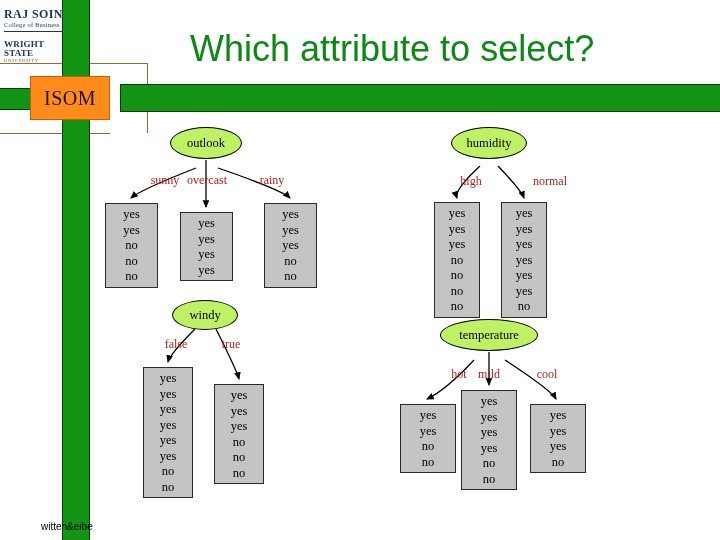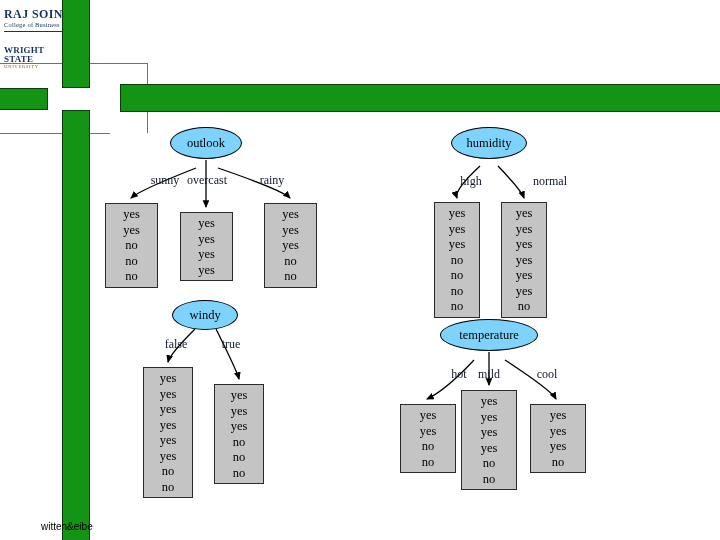--- a/index.html
+++ b/index.html
@@ -25,42 +25,42 @@
     display:flex;align-items:center;justify-content:center;
     font-family:"Liberation Serif",serif;font-size:20px;color:#201000;
     letter-spacing:.5px;z-index:6;
   }
 
   
   .logo{position:absolute;left:4px;top:8px;width:62px;height:48px;z-index:7;
         font-family:"Liberation Serif",serif;color:#14365c;line-height:1;}
   .logo .l1{font-size:12px;letter-spacing:.4px;font-weight:bold;}
   .logo .l2{font-size:6.5px;letter-spacing:.2px;margin-top:2px;}
-  .logo .l3{font-size:9px;font-weight:bold;letter-spacing:.2px;margin-top:14px;}
+  .logo .l3{font-size:9px;font-weight:bold;letter-spacing:.2px;margin-top:8px;}
   .logo .l4{font-size:4.8px;letter-spacing:.6px;margin-top:1px;color:#8a5a1a;}
   .logo .rule{height:1px;background:#14365c;margin-top:2px;width:58px;}
 
   
   .title{
     position:absolute;left:190px;top:26px;width:500px;height:48px;
     color:#0b8a13;font-size:36px;line-height:46px;
     font-family:"Liberation Sans",sans-serif;white-space:nowrap;
   }
 
   
   #diagram{position:absolute;left:0;top:0;width:720px;height:540px;}
   .node-ellipse,.edge-label,.leafbox,.leafbox span{box-sizing:border-box;}
 
   .node-ellipse{
-    position:absolute;background:#7dd3fc;border:1.4px solid #000;border-radius:50%;
+    position:absolute;background:#bef264;border:1.4px solid #000;border-radius:50%;
     display:flex;align-items:center;justify-content:center;
     font-family:"Liberation Serif",serif;font-size:12.5px;color:#000;z-index:3;
   }
   .edge-label{
-    position:absolute;font-family:"Liberation Serif",serif;font-size:12px;color:#0f172a;
+    position:absolute;font-family:"Liberation Serif",serif;font-size:12px;color:#b91c1c;
     white-space:nowrap;z-index:3;
   }
   .leafbox{
     position:absolute;background:#c4c4c4;border:1.2px solid #2a2a2a;
     display:flex;flex-direction:column;align-items:center;
     font-family:"Liberation Serif",serif;font-size:12.5px;color:#000;
     padding-top:3px;z-index:2;
   }
   .leafbox span{display:block;line-height:15.5px;}
 
@@ -78,29 +78,31 @@
   <div class="thin-line" style="left:0;top:63px;width:148px;"></div>
   <div class="thin-line" style="left:148px;top:63px;width:0;"></div>
   <div class="thin-line" style="left:0;top:133px;width:110px;"></div>
   <div class="thin-line" style="left:147px;top:63px;width:1px;height:70px;background:#9a6b27;"></div>
 
   <div class="bar-green bar-stub-top"></div>
   <div class="bar-green bar-stub-bot"></div>
   <div class="bar-green bar-stub-left"></div>
   <div class="bar-green bar-horiz-main"></div>
 
+  <div class="isom-box">ISOM</div>
 
   <div class="logo">
     <div class="l1">RAJ SOIN</div>
     <div class="l2">College of Business</div>
     <div class="rule"></div>
     <div class="l3">WRIGHT STATE</div>
     <div class="l4">UNIVERSITY</div>
   </div>
 
+  <div class="title">Which attribute to select?</div>
 
   <div id="diagram">
     <svg class="edges" viewBox="0 0 720 540">
       <defs>
         <marker id="ah" markerWidth="7" markerHeight="7" refX="5.2" refY="2.6" orient="auto">
           <path d="M0,0 L6,2.6 L0,5.2 z" fill="#000"></path>
         </marker>
       </defs>
       <g id="edge-layer" fill="none" stroke="#000" stroke-width="1.3">
           <path d="M196,168 Q140,190 131,198" marker-end="url(#ah)"></path>

